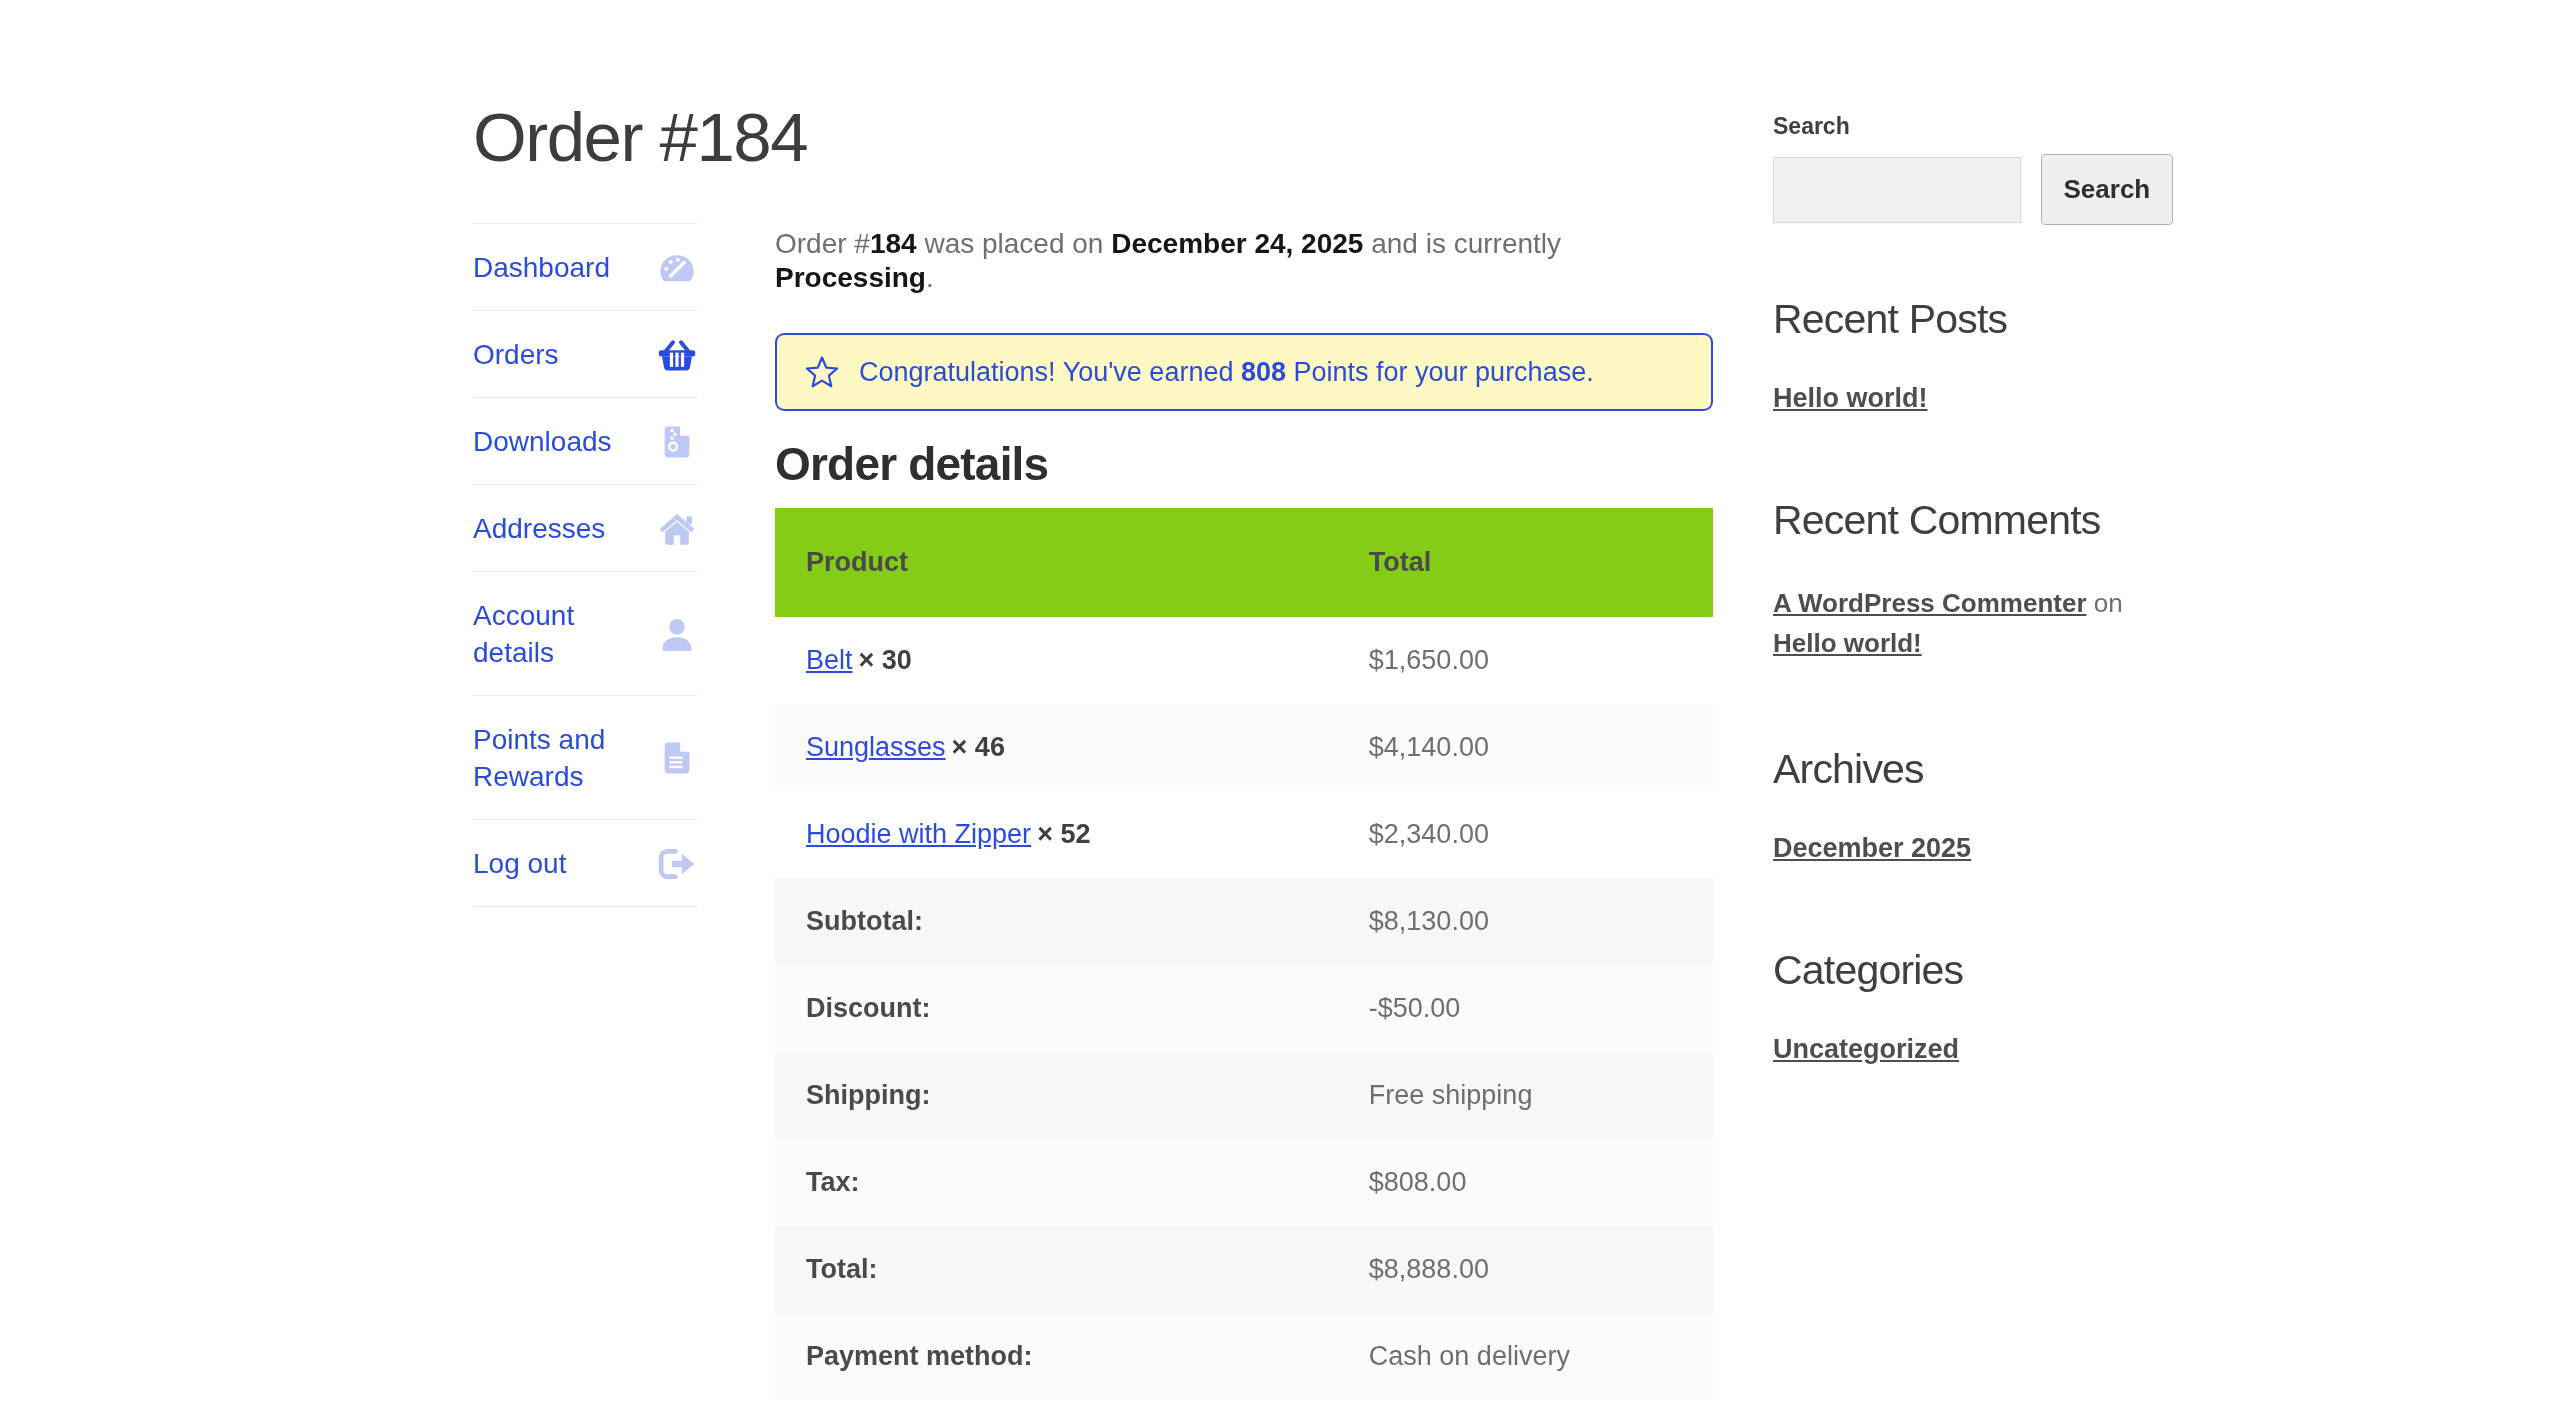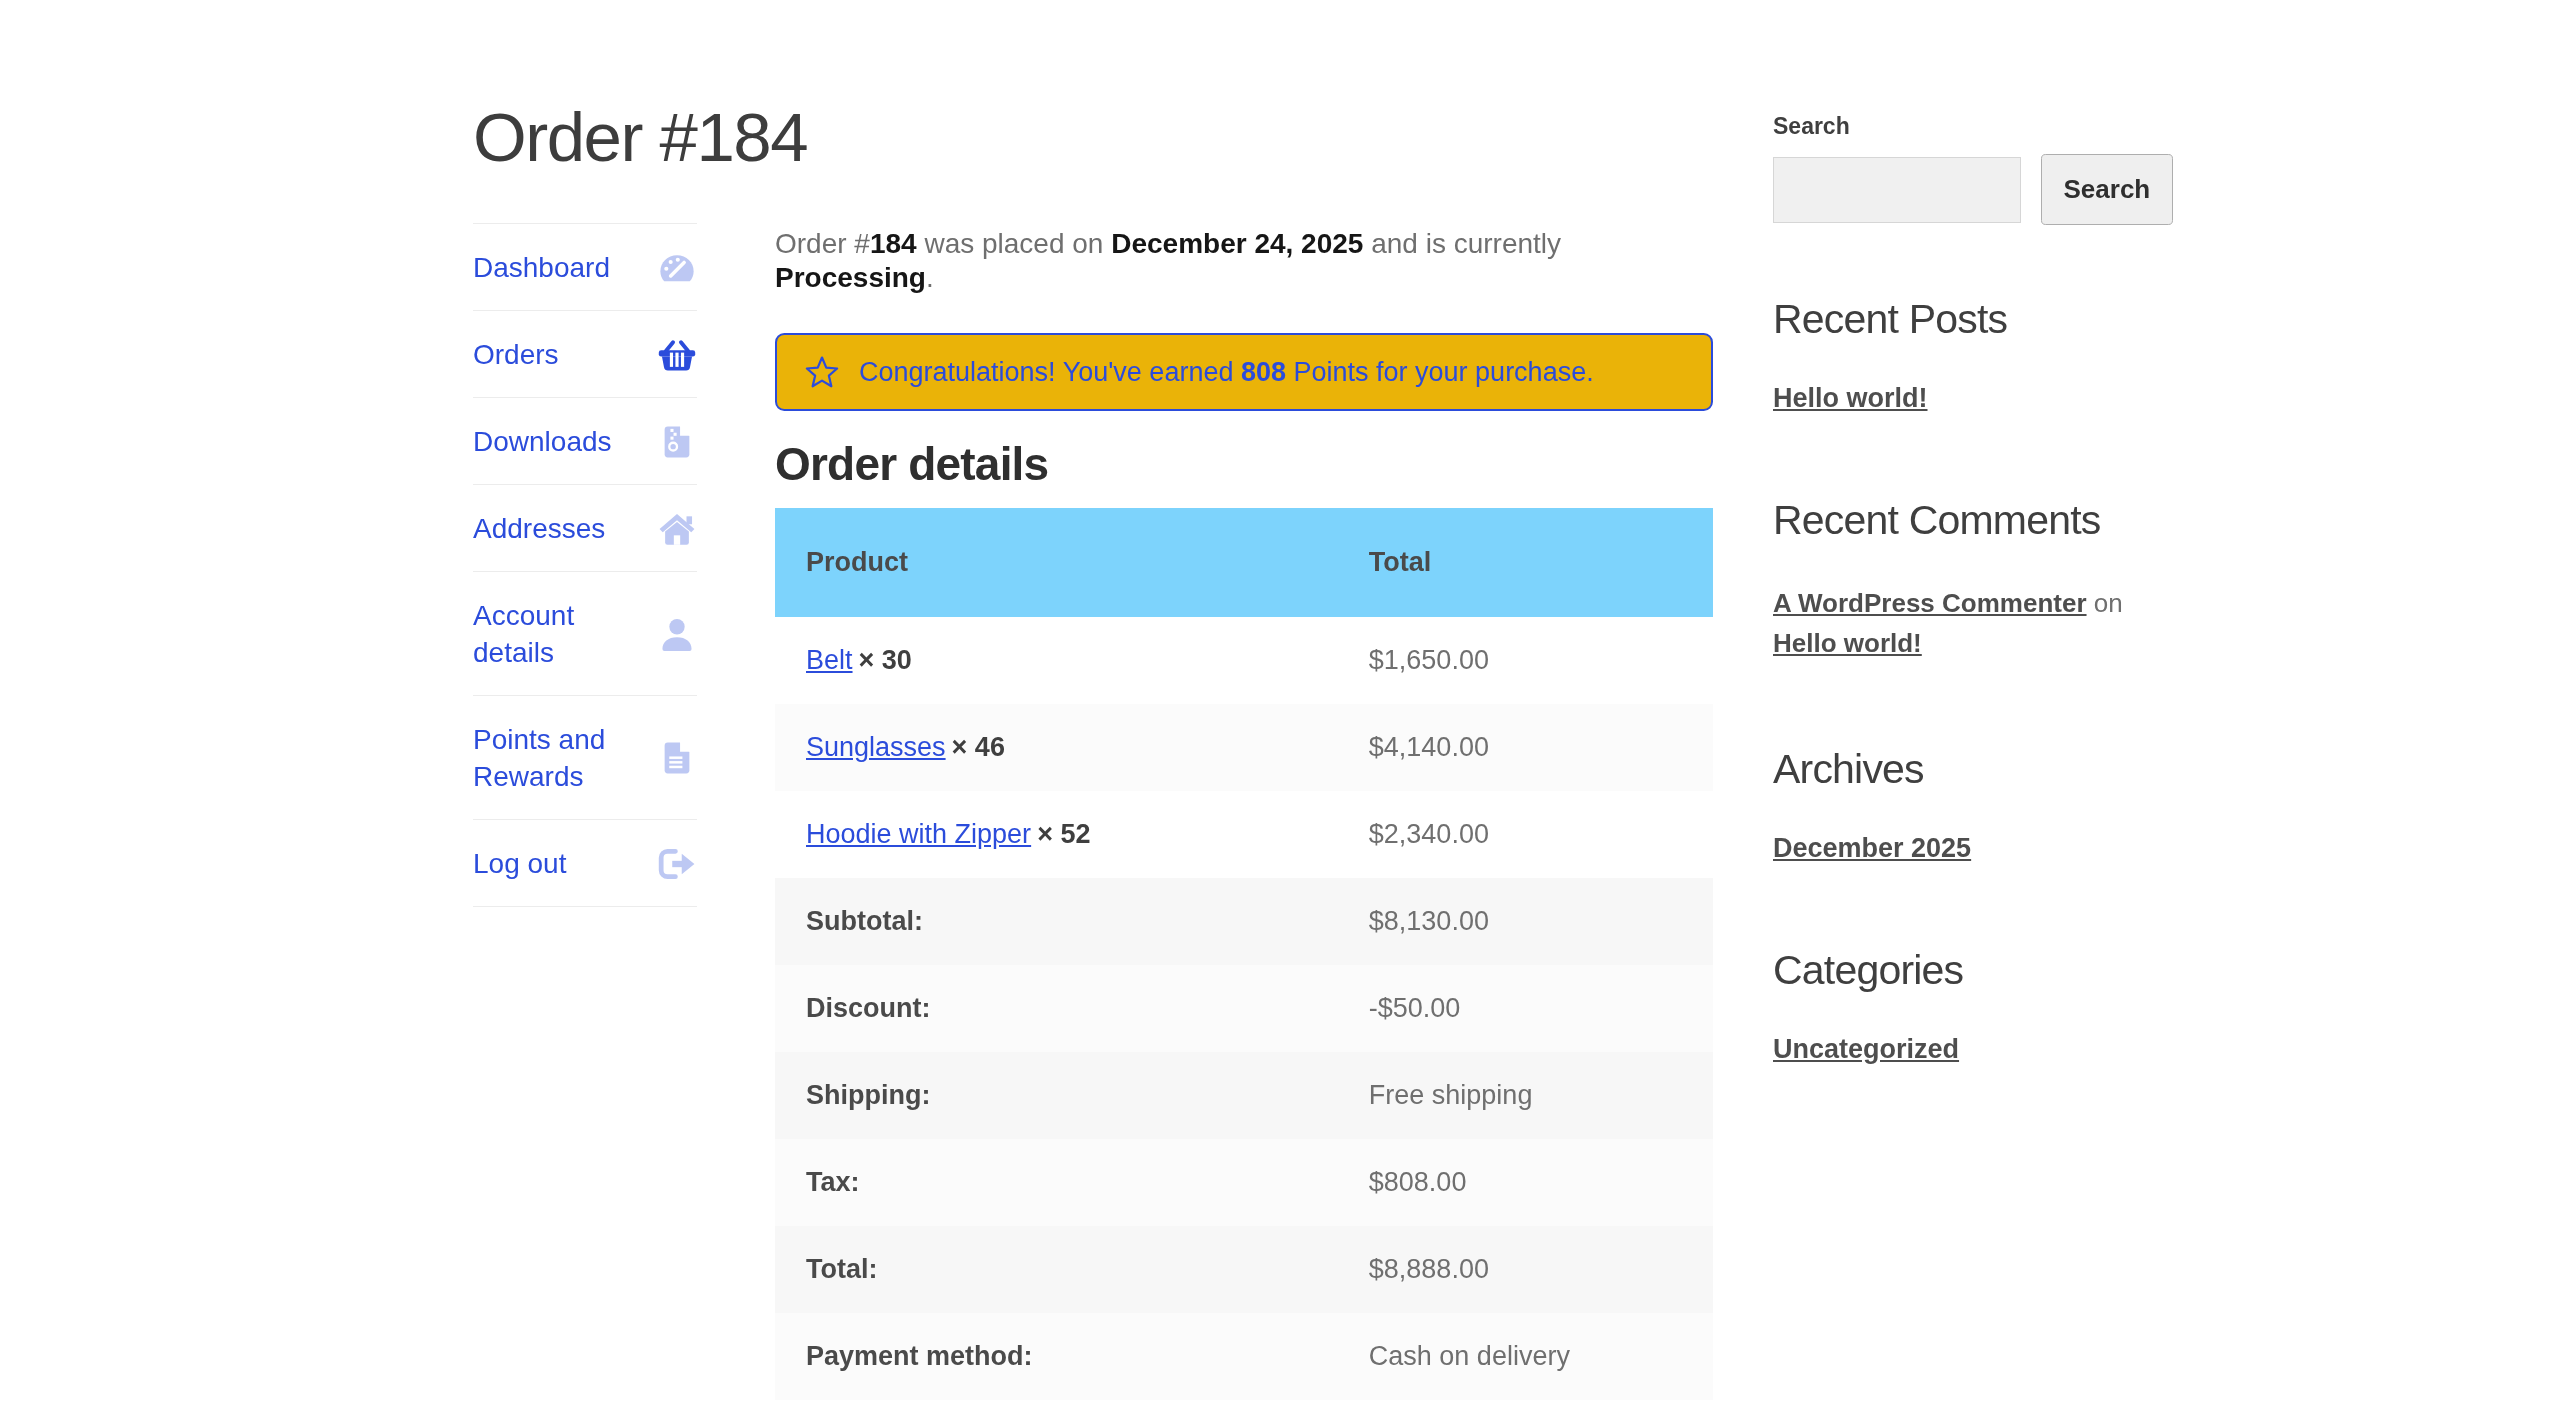--- a/index.html
+++ b/index.html
@@ -35,36 +35,36 @@
     color:var(--accent);text-decoration:none;
     font-size:28px;line-height:37px;
   }
   .nav-icon{width:38px;height:34px;flex:0 0 auto;margin-top:1.5px;}
   
   .main{position:absolute;left:775px;top:0;width:938px;}
   .intro{margin:227px 0 0;font-size:28px;line-height:34px;color:var(--gray);}
   .intro b{color:#161616;font-weight:700;}
   .points-notice{
     margin-top:38px;height:78px;border:2.3px solid var(--accent);
-    border-radius:9.2px;background:#eab308;color:var(--accent);
+    border-radius:9.2px;background:#fef9c3;color:var(--accent);
     display:flex;align-items:center;gap:20px;padding:0 28px;
     font-size:27px;
   }
   .points-notice b{font-weight:700;}
   .star{width:34px;height:34px;flex:0 0 auto;}
   .order-details-heading{
     margin:26px 0 0;font-size:46px;font-weight:700;color:#2f2f2f;letter-spacing:-0.8px;
   }
   table.order-table{
     margin-top:17px;width:100%;border-collapse:collapse;
     font-size:27px;color:var(--gray);table-layout:fixed;
   }
   .order-table th,.order-table td{text-align:left;vertical-align:middle;}
   .order-table thead th{
-    background:#7dd3fc;padding:39px 31px;color:var(--label);font-weight:700;
+    background:#84cc16;padding:39px 31px;color:var(--label);font-weight:700;
   }
   .order-table thead th:first-child{width:60%;}
   .order-table tbody td{padding:28px 31px;}
   .order-table tbody tr:nth-child(even){background:#fbfbfb;}
   .order-table tfoot th,.order-table tfoot td{padding:28px 31px;}
   .order-table tfoot th{color:var(--label);font-weight:700;}
   .order-table tfoot td{font-weight:400;}
   .order-table tfoot tr:nth-child(odd){background:#f7f7f7;}
   .order-table tfoot tr:nth-child(even){background:#fbfbfb;}
   .product-link{color:var(--accent);text-decoration:underline;}

